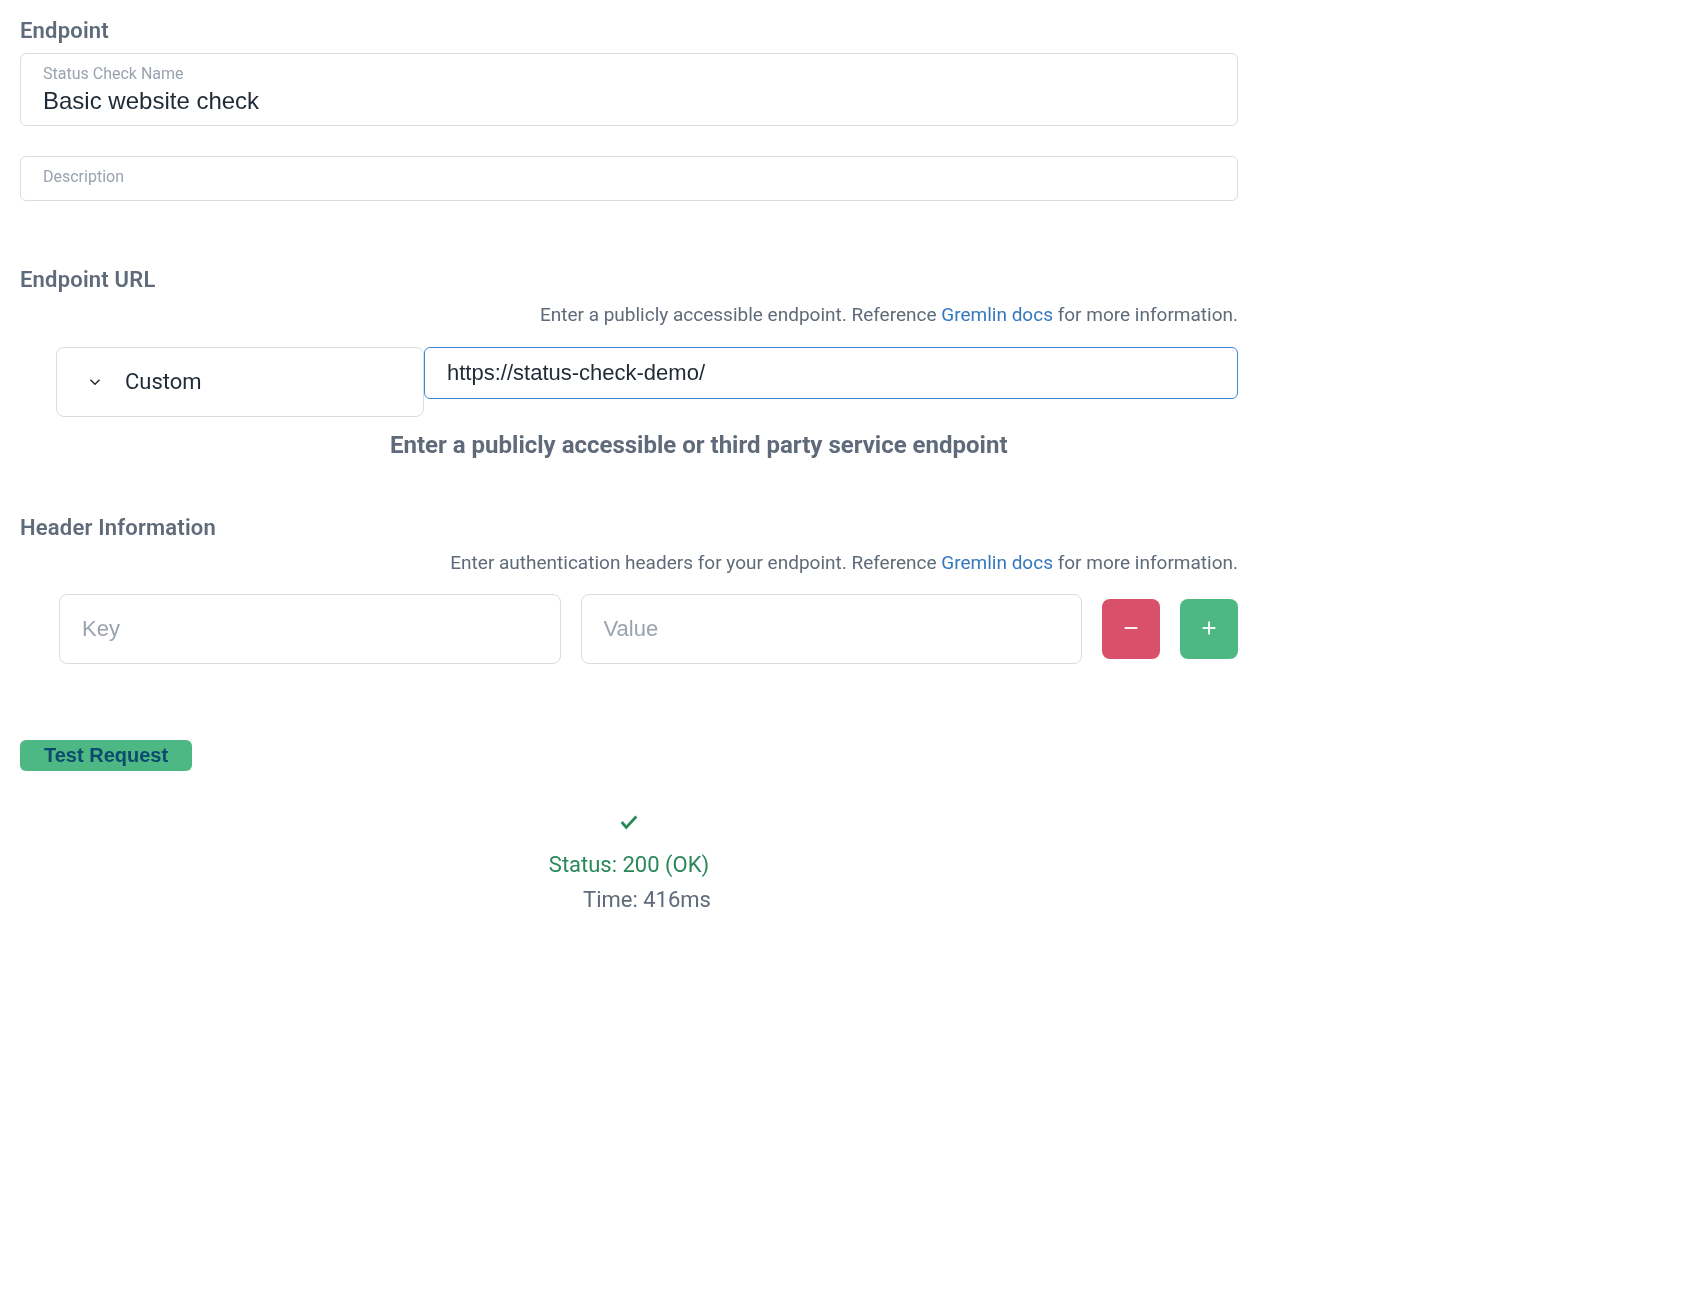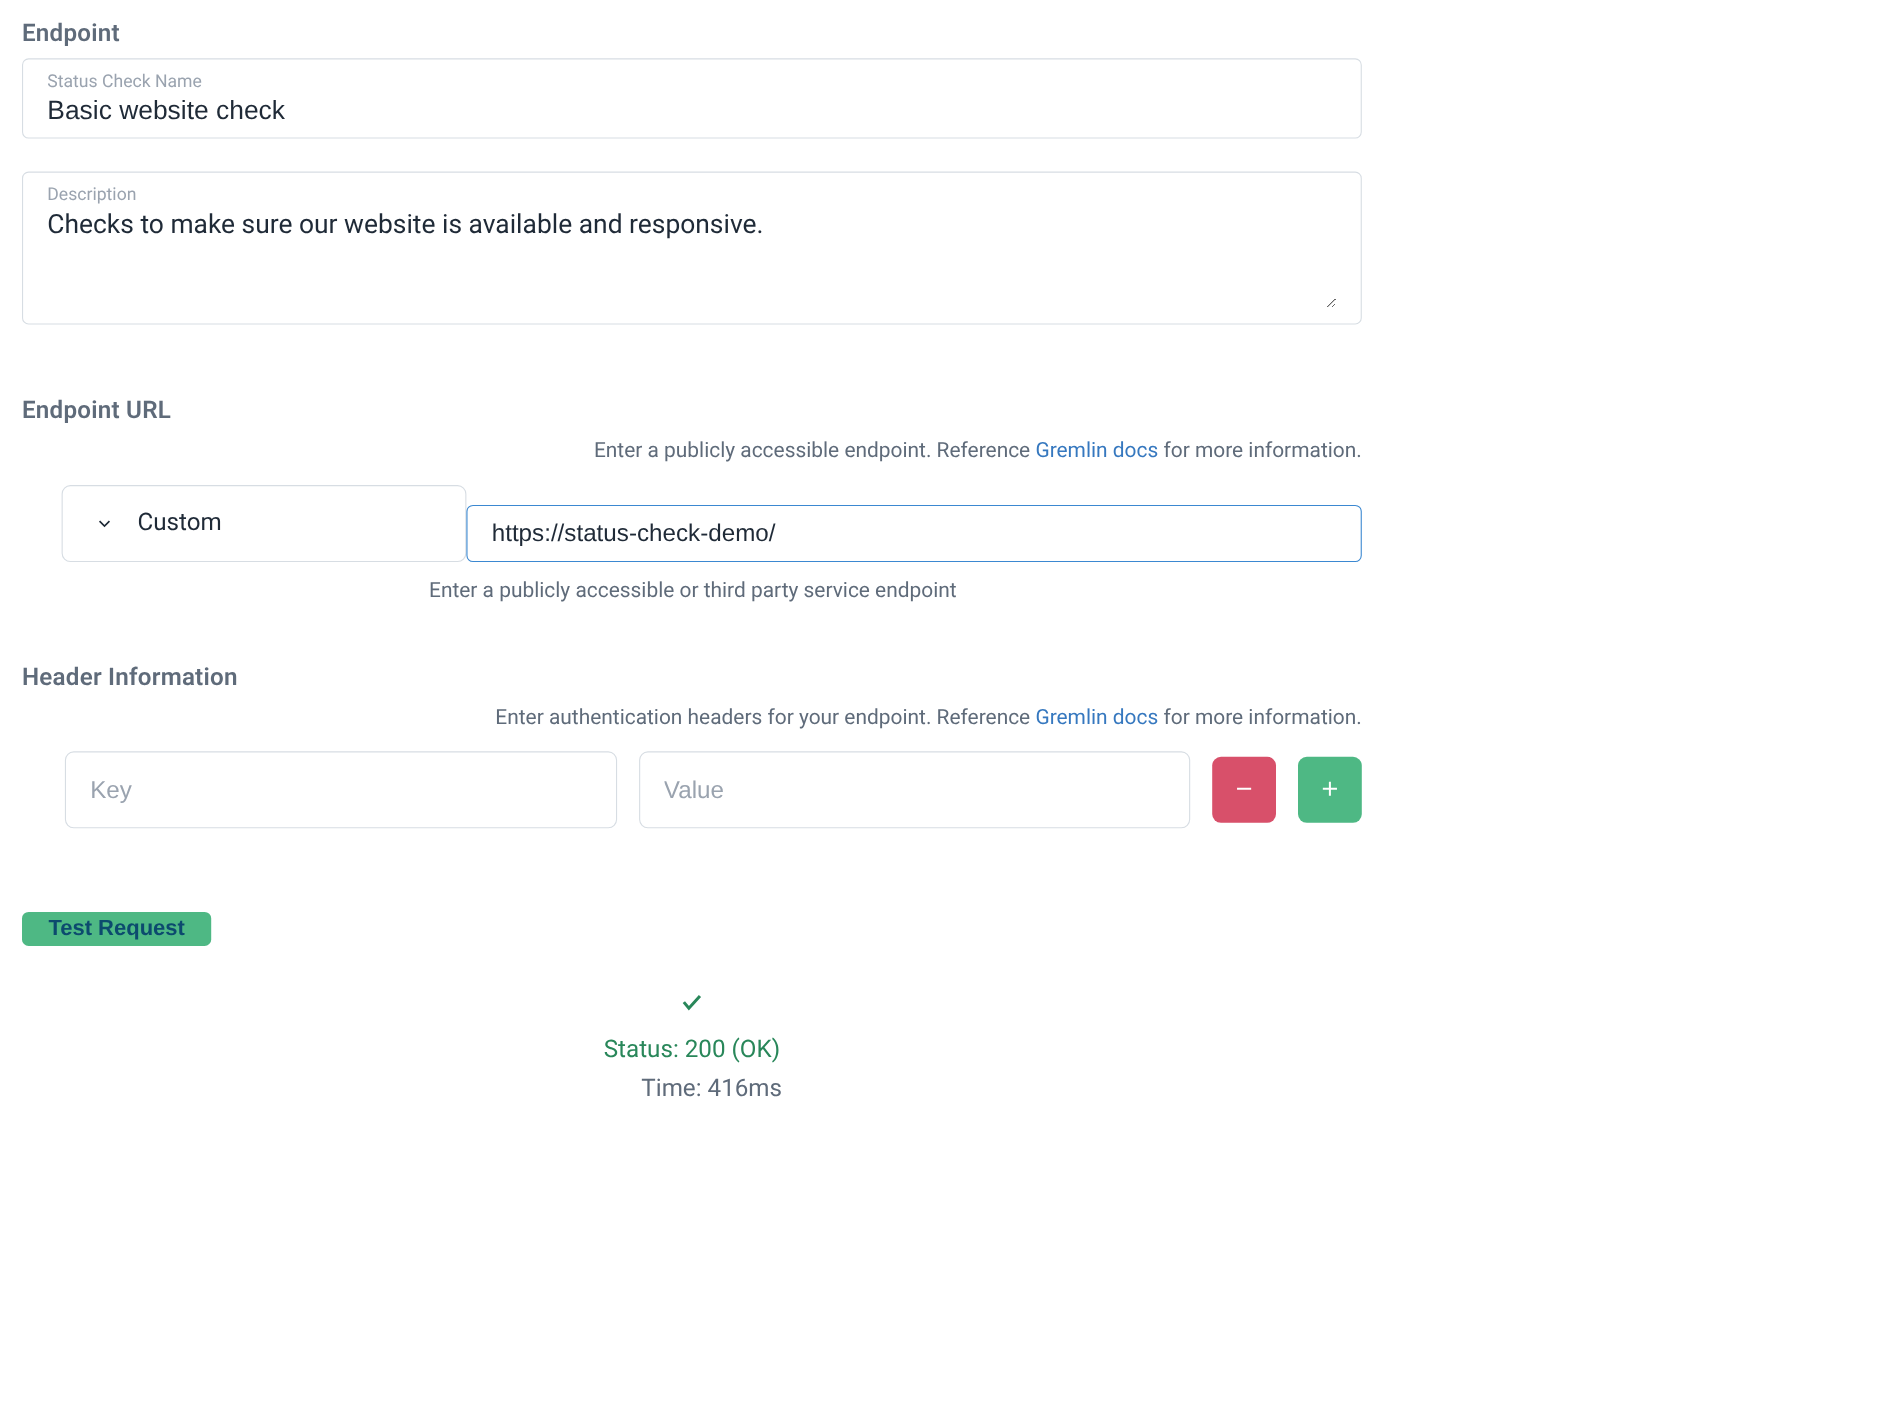--- a/index.html
+++ b/index.html
@@ -72,21 +72,21 @@
     padding:0;
     resize:vertical;
     height:90px;
     font-family:inherit;
   }
 
   
   .endpoint-row{
     display:flex;
     gap:0;
-    align-items:flex-end;
+    align-items:flex-start;
     padding-left:36px;
   }
   .endpoint-select{
     width:368px;
     border:1px solid var(--border);
     border-radius:8px;
     background:#fff;
     display:flex;
     align-items:center;
     padding:0 28px;
@@ -109,23 +109,24 @@
     border-radius:6px;
     height:52px;
     padding:0 22px;
     font-size:22px;
     color:var(--text-body);
     outline:none;
     background:#fff;
     margin-left:0px;
   }
   .endpoint-hint{
-    font-size:19px;
+    font-size:24px;
     color:var(--text-muted);
     margin:14px 0 0 370px;
+    font-weight:bold;
   }
 
   
   .header-row{
     display:flex;
     gap:20px;
     align-items:stretch;
     padding-left:39px;
   }
   .hinput{
@@ -188,21 +189,20 @@
 
 <h2 class="section-title">Endpoint</h2>
 
 <div class="field">
   <span class="float-label">Status Check Name</span>
   <input type="text" value="Basic website check" style="">
 </div>
 
 <div class="field">
   <span class="float-label">Description</span>
-  <textarea style="">Checks to make sure our website is available and responsive.</textarea>
 </div>
 
 <div class="med-gap"></div>
 
 
 <h2 class="section-title">Endpoint URL</h2>
 <p class="helper">
   <span>Enter a publicly accessible endpoint. Reference </span><a href="#">Gremlin docs</a><span> for more information.</span>
 </p>
 

